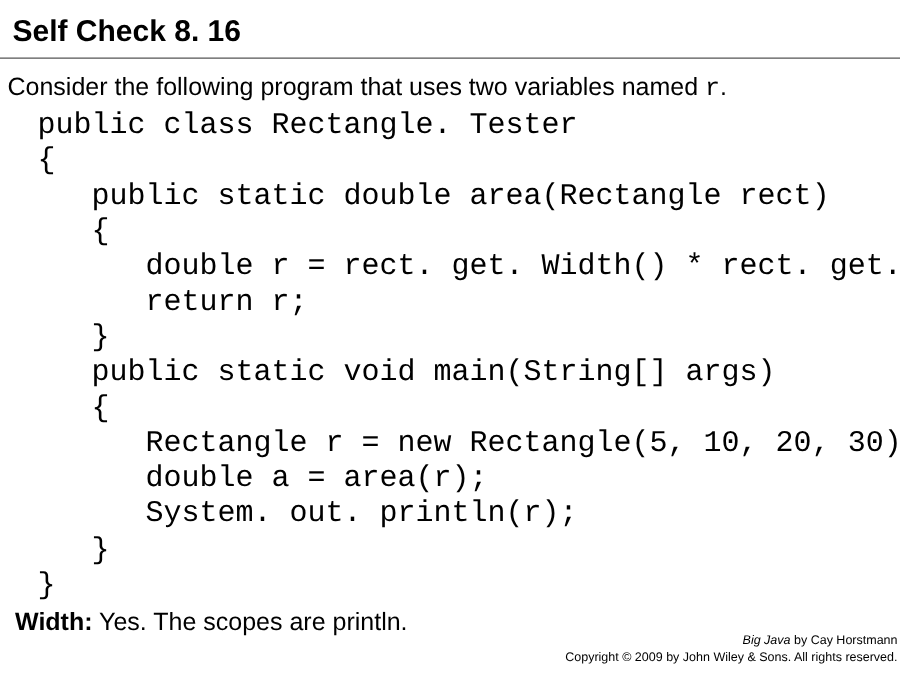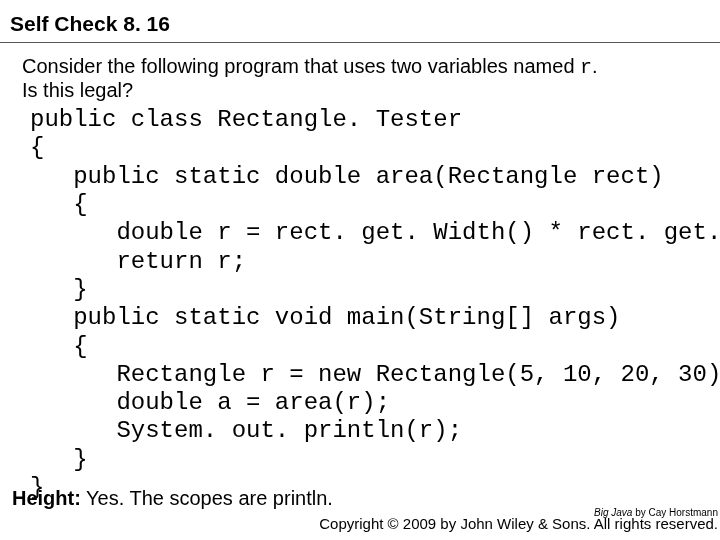--- a/index.html
+++ b/index.html
@@ -8,36 +8,35 @@
     height: 540px;
     background: #fff;
     font-family: Arial, Helvetica, sans-serif;
     color: #000;
     overflow: hidden;
     position: relative;
   }
   .title {
     font-family: "Trebuchet MS", "Lucida Sans", Verdana, sans-serif;
     font-weight: bold;
-    font-size: 21px;
+    font-size: 24px;
     padding: 12px 17px 6px 10px;
   }
   .title-rule {
     border: none;
     border-top: 1px solid #555;
     margin: 0 0 0 0;
   }
   .content {
     padding: 12px 2px 0 2px;
   }
   .question {
     font-size: 20px;
     line-height: 1.15;
     padding: 0 4px;
-    margin-left: 16px;
   }
   .question .code-inline {
     font-family: "Courier New", Courier, monospace;
     font-size: 20px;
   }
   .codeblock {
     font-family: "Courier New", Courier, monospace;
     font-size: 24px;
     line-height: 1.18;
     white-space: pre;
@@ -60,53 +59,52 @@
     bottom: 22px;
     font-size: 10px;
     text-align: right;
     line-height: 1.05;
   }
   .attribution .bookname { font-style: italic; }
   .copyright {
     position: absolute;
     right: 2px;
     bottom: 8px;
-    font-size: 15px;
+    font-size: 10px;
     text-align: left;
   }
 </style>
 </head>
 <body>
 
 <div class="title">Self Check 8. 16</div>
 <hr class="title-rule">
 
 <div class="content">
   <div class="question">
     <span>Consider the following program that uses two variables named </span><span class="code-inline">r</span><span>. </span><br>
-    <span>Is this legal?</span>
   </div>
   <div class="codeblock">public class Rectangle. Tester
 {
    public static double area(Rectangle rect)
    {
       double r = rect. get. Width() * rect. get. Height();
       return r;
    }
    public static void main(String[] args)
    {
       Rectangle r = new Rectangle(5, 10, 20, 30);
       double a = area(r);
       System. out. println(r);
    }
 }</div>
 </div>
 
 <div class="answer-row">
   <span class="answer">
-    <span class="answer-label">Height:</span><span> Yes. The scopes are println.</span>
+    <span class="answer-label">Width:</span><span> Yes. The scopes are println.</span>
   </span>
 </div>
 
 <div class="attribution">
   <span class="bookname">Big Java</span><span> by Cay Horstmann</span>
 </div>
 <div class="copyright">Copyright © 2009 by John Wiley &amp; Sons. All rights reserved.</div>
 
 </body></html>

